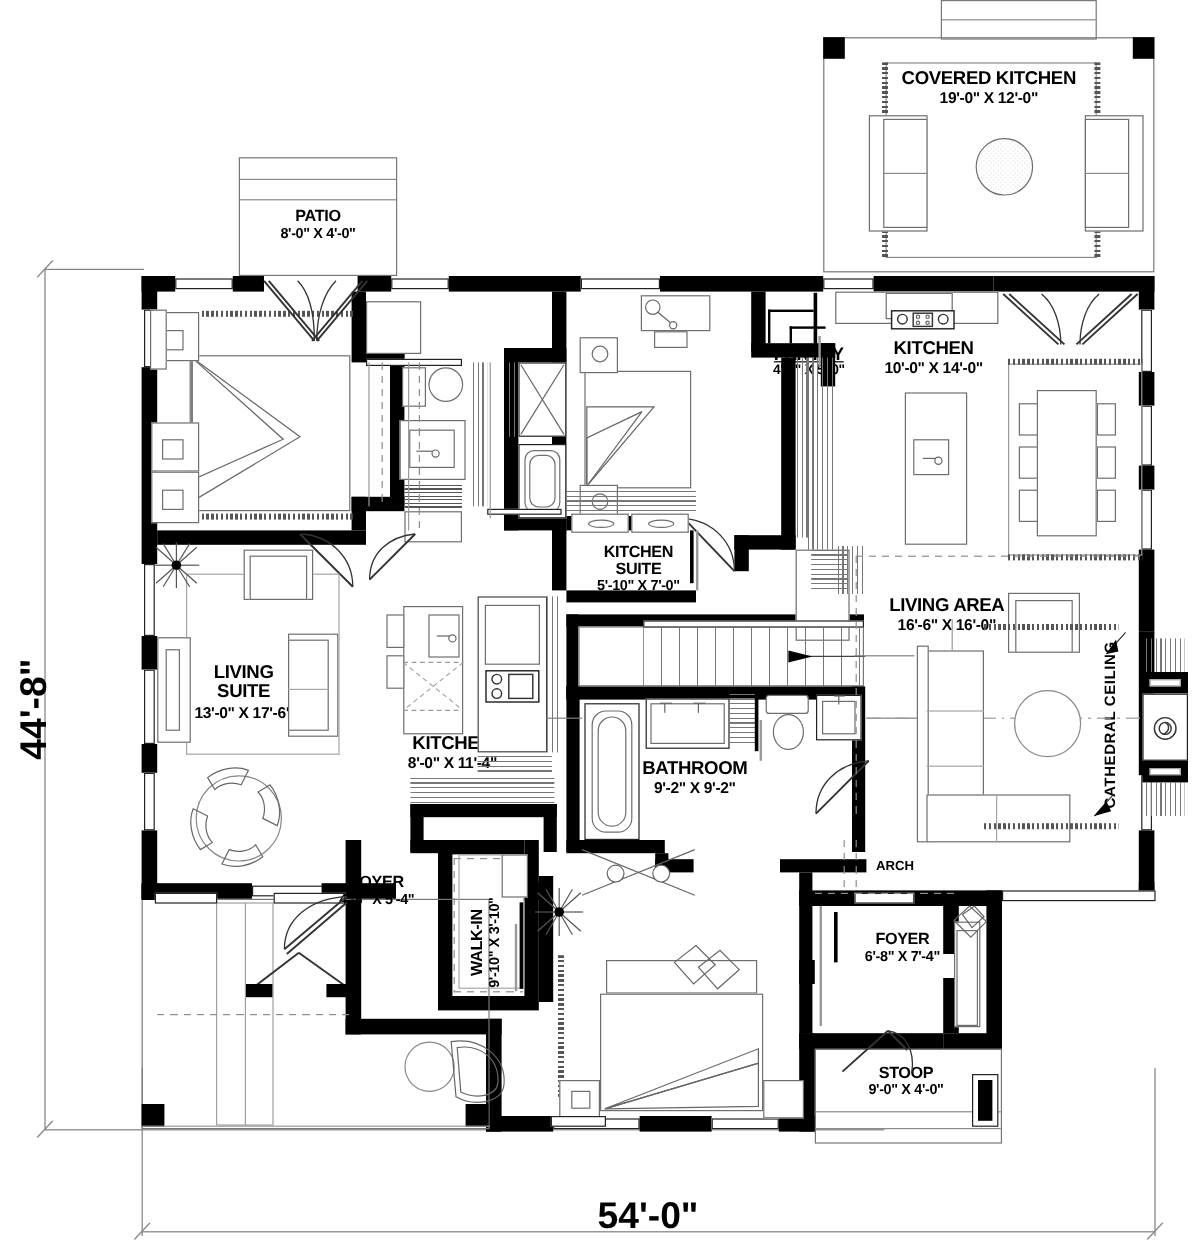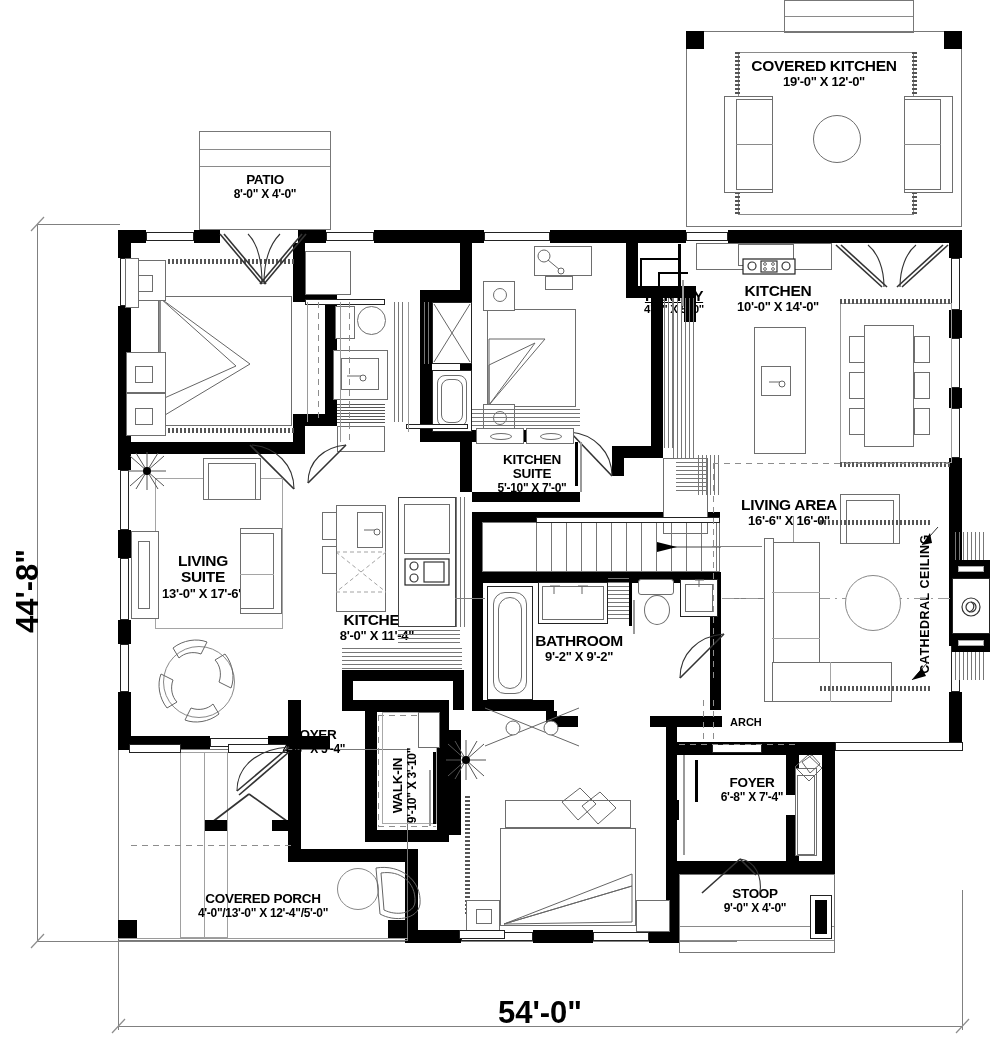--- a/index.html
+++ b/index.html
@@ -288,24 +288,20 @@
   <div class="wall" style="left:118px;top:920px;width:19px;height:19px;"></div>
   <div class="wall" style="left:388px;top:920px;width:19px;height:19px;"></div>
   <div class="wall" style="left:118px;top:736px;width:14px;height:14px;"></div>
   <div class="gline" style="left:118px;top:938px;width:290px;height:1px;background:#9a9a9a;"></div>
 
   <div class="box nofill" style="left:180px;top:752px;width:48px;height:186px;border-color:#a0a0a0;"></div>
   <div class="gline" style="left:204px;top:752px;width:1px;height:186px;background:#a0a0a0;"></div>
   <div class="boxd" style="left:129px;top:744px;width:52px;height:9px;"></div>
   <div class="boxd" style="left:228px;top:744px;width:60px;height:9px;"></div>
 
-  <div class="lbl small" style="left:150px;top:892px;width:226px;">
-    <span class="nm">COVERED PORCH</span>
-    <span class="dm">4'-0"/13'-0" X 12'-4"/5'-0"</span>
-  </div>
 
   <div class="circ" style="left:337px;top:868px;width:42px;height:42px;border-color:#888;"></div>
   <svg style="left:370px;top:862px;width:60px;height:62px;">
     <path class="thinstroke" d="M6,6 C30,2 52,18 50,42 C48,58 24,60 10,52 Z"></path>
     <path class="thinstroke" d="M11,11 C30,8 46,20 45,40 C44,52 26,54 14,48 Z"></path>
   </svg>
 
   <div class="lbl two" style="left:160px;top:314px;width:172px;">
     <span class="nm">MASTER</span>
     <span class="nm">BEDROOM</span>

